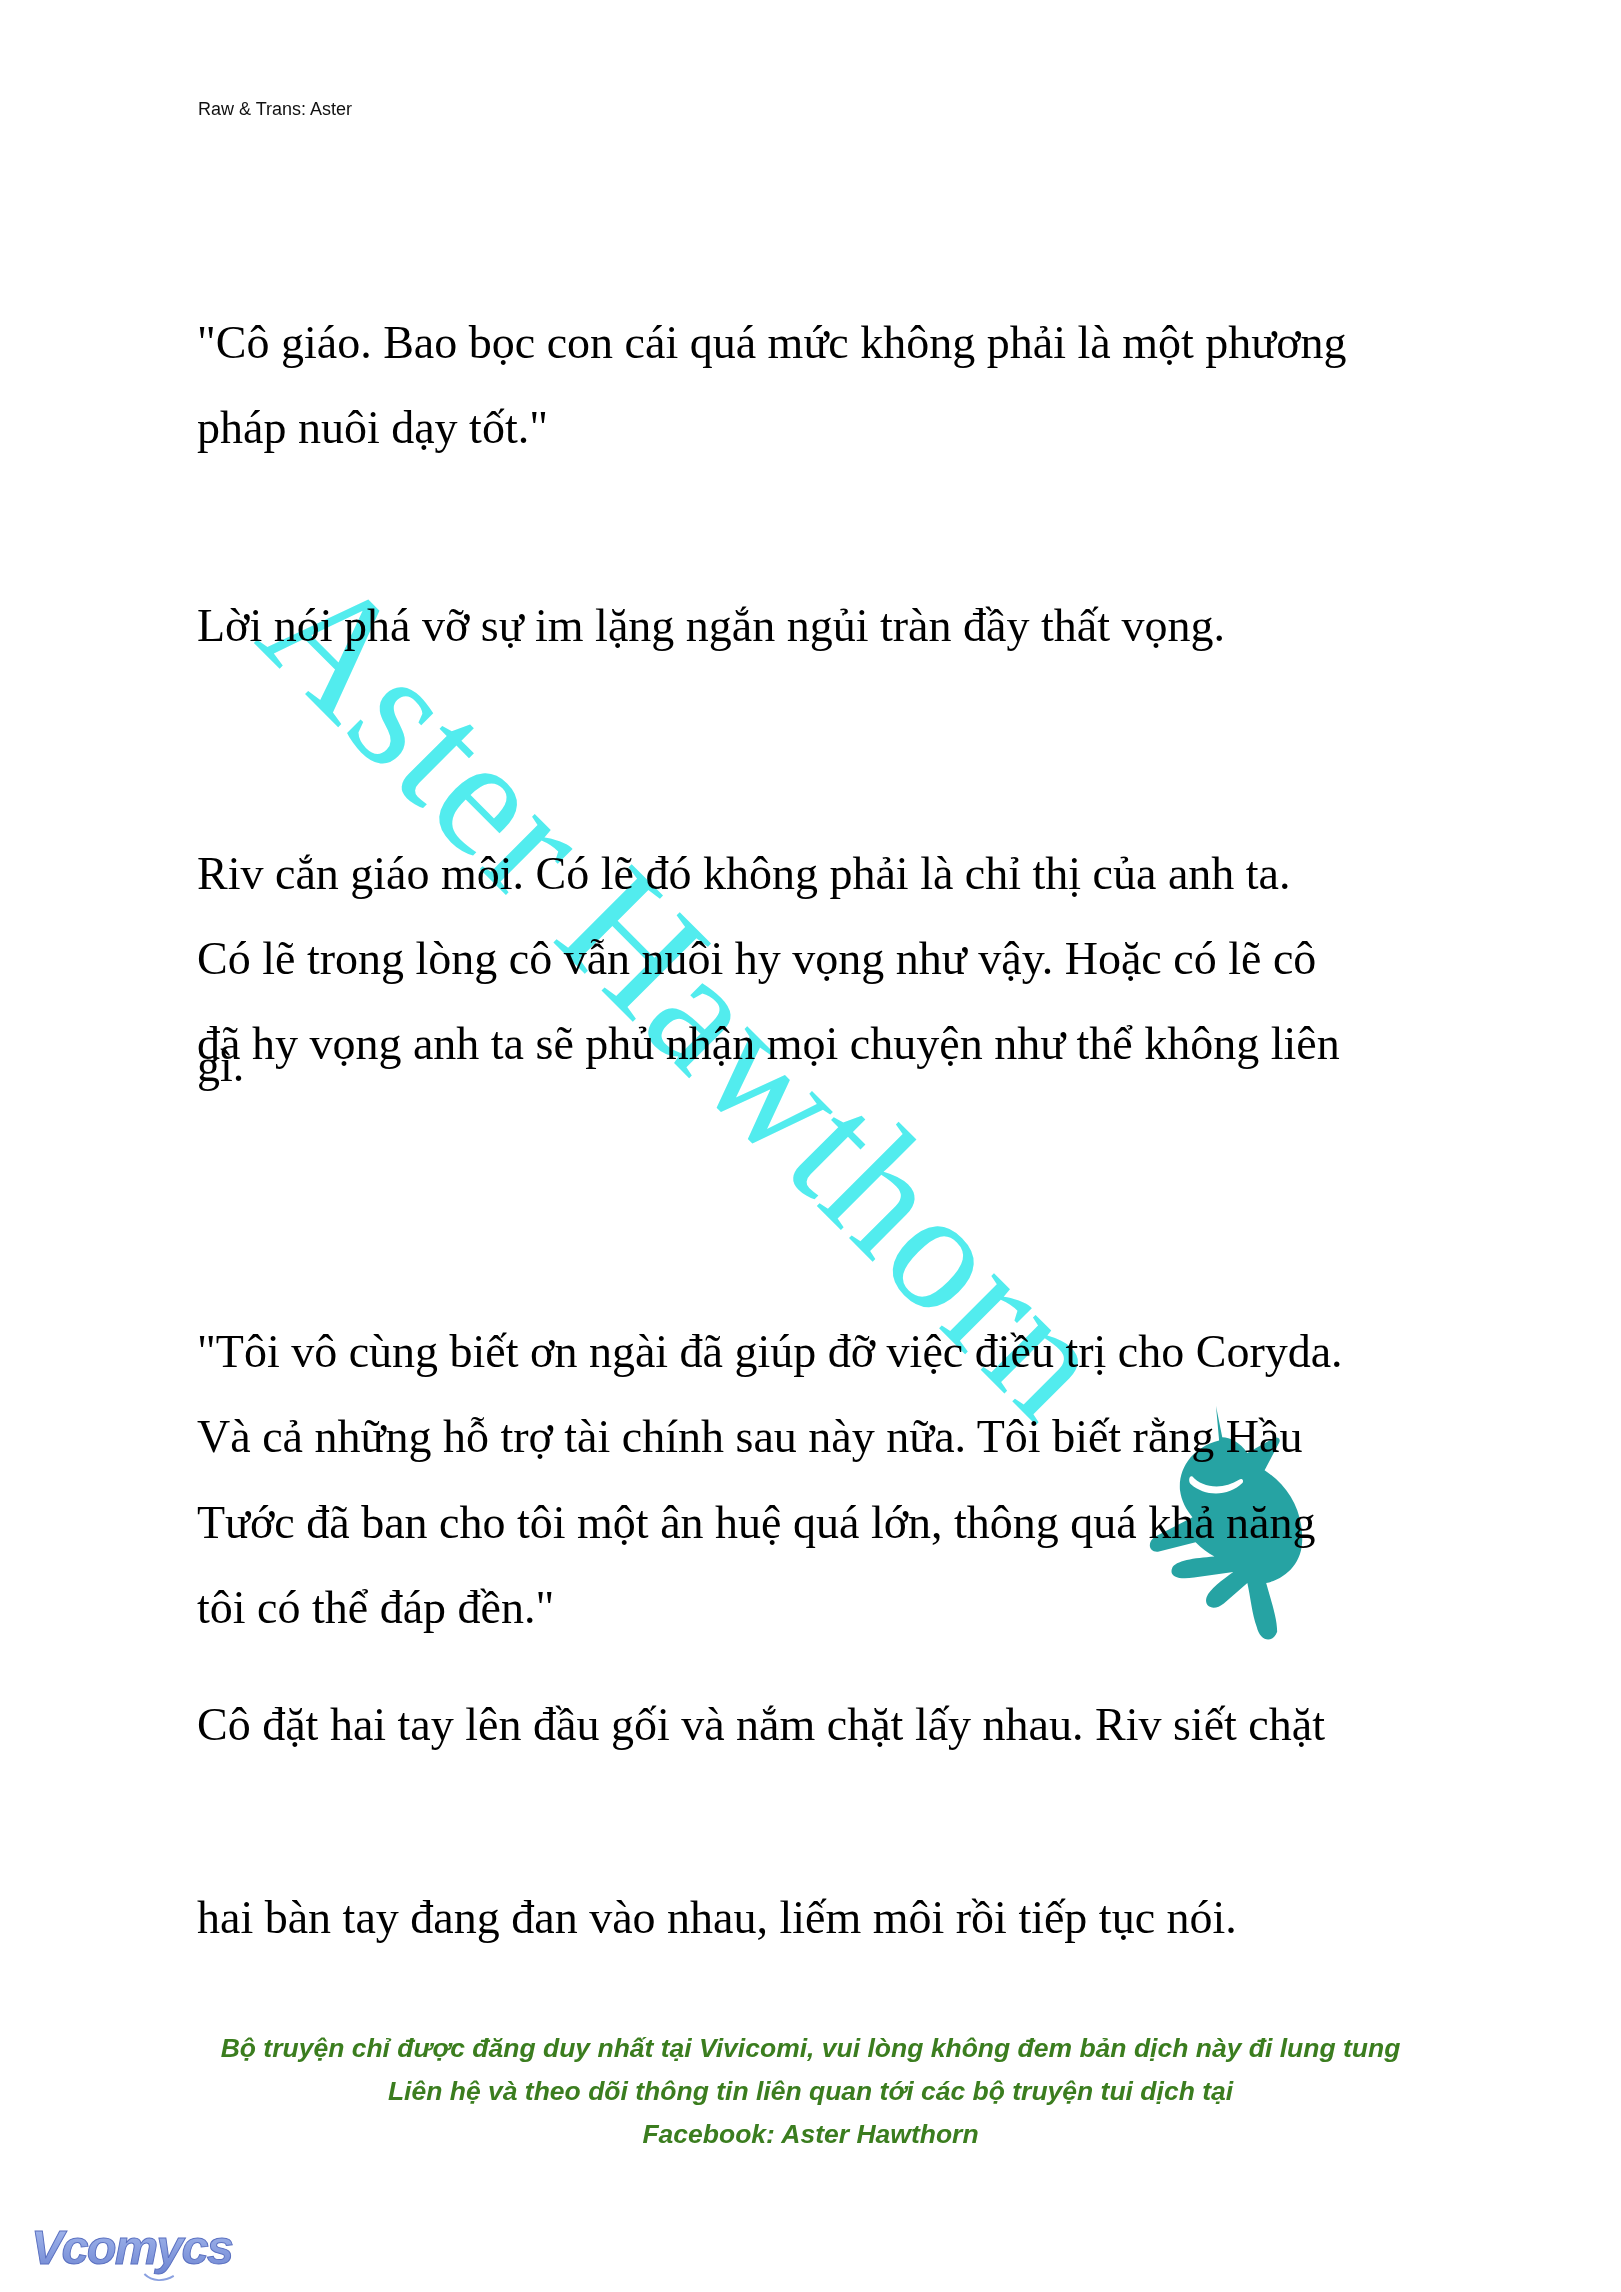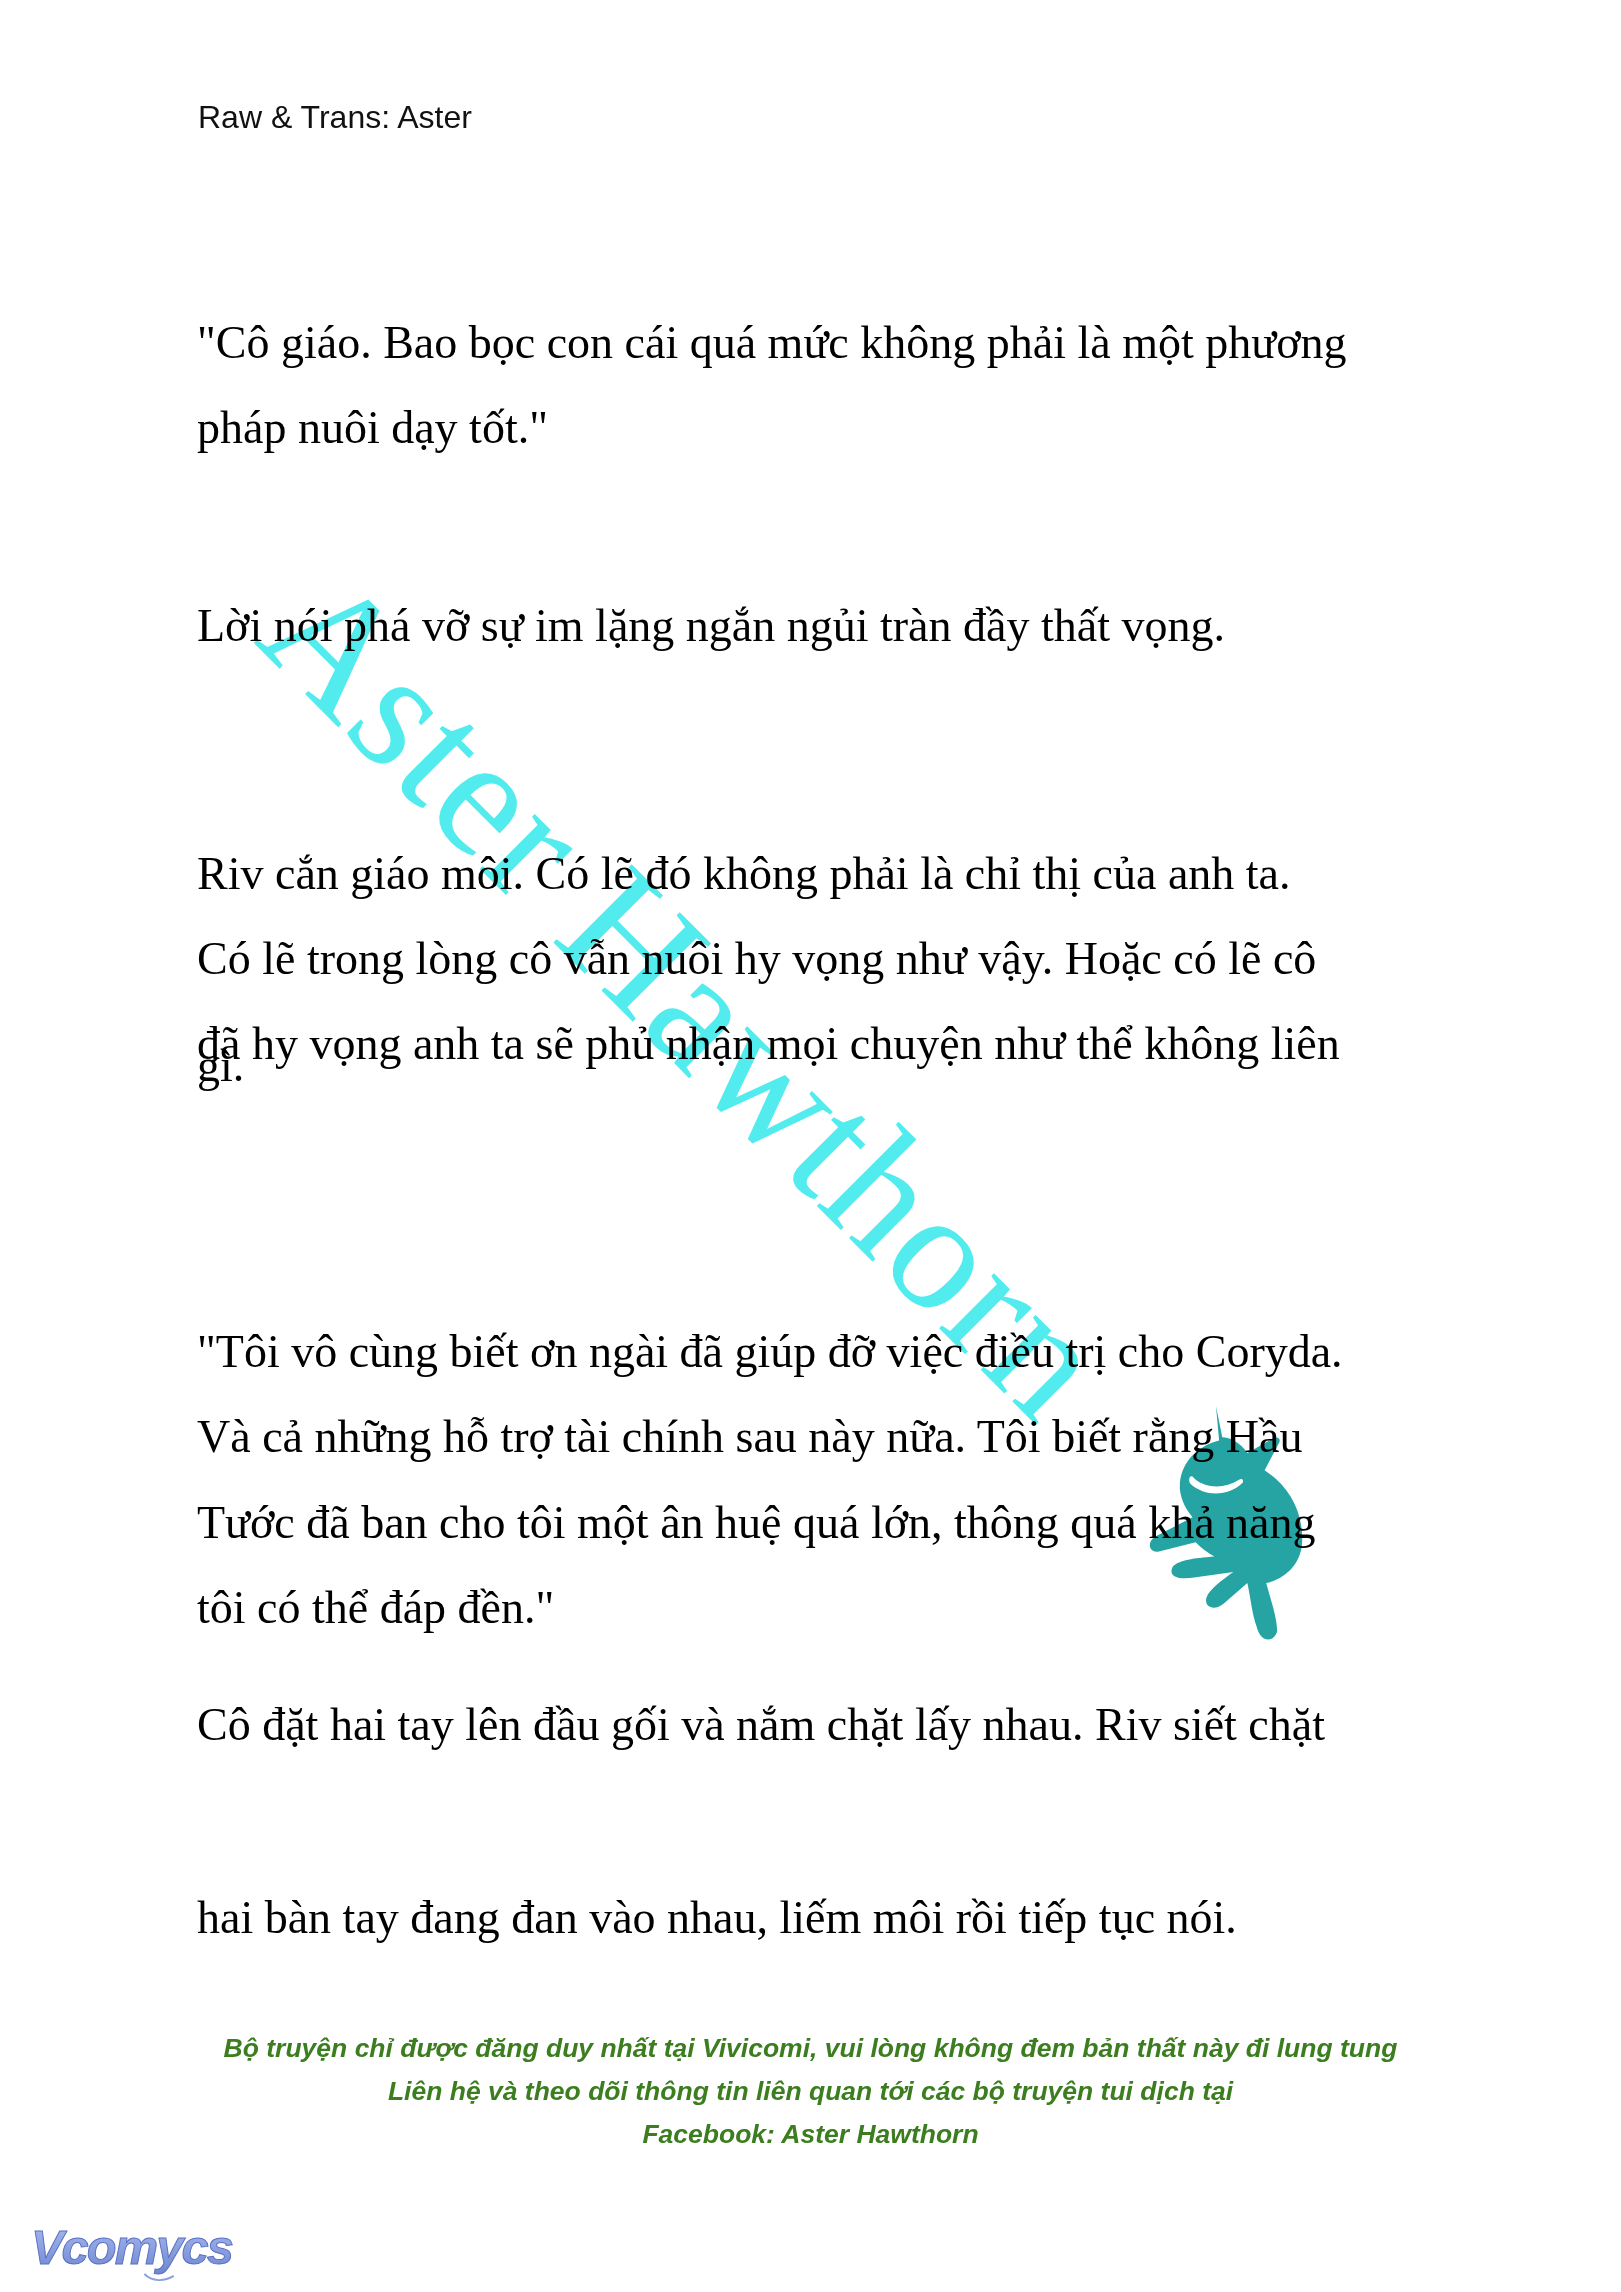--- a/index.html
+++ b/index.html
@@ -9,21 +9,21 @@
       background: #ffffff;
       position: relative;
       overflow: hidden;
     }
     .page { position: absolute; left: 0; top: 0; width: 1621px; height: 2293px; }
     .credit {
       position: absolute;
       left: 198px;
       top: 99px;
       font-family: "Liberation Sans", sans-serif;
-      font-size: 32px;
+      font-size: 18px;
       color: #111111;
       white-space: nowrap;
     }
     .watermark {
       position: absolute;
       left: 686px;
       top: 995px;
       transform: translate(-50%, -50%) rotate(45deg);
       font-family: "Liberation Serif", serif;
       font-size: 169px;
@@ -114,21 +114,21 @@
     <div class="line" style="top:1329px">"Tôi vô cùng biết ơn ngài đã giúp đỡ việc điều trị cho Coryda.</div>
     <div class="line" style="top:1414px">Và cả những hỗ trợ tài chính sau này nữa. Tôi biết rằng Hầu</div>
     <div class="line" style="top:1500px">Tước đã ban cho tôi một ân huệ quá lớn, thông quá khả năng</div>
     <div class="line" style="top:1585px">tôi có thể đáp đền."</div>
 
     <div class="line" style="top:1702px">Cô đặt hai tay lên đầu gối và nắm chặt lấy nhau. Riv siết chặt</div>
     <div class="line" style="top:1895px">hai bàn tay đang đan vào nhau, liếm môi rồi tiếp tục nói.</div>
   </div>
 
   <div class="footer">
-    <div class="footer-line" style="top:3.9px">Bộ truyện chỉ được đăng duy nhất tại Vivicomi, vui lòng không đem bản thất này đi lung tung</div>
+    <div class="footer-line" style="top:3.9px">Bộ truyện chỉ được đăng duy nhất tại Vivicomi, vui lòng không đem bản dịch này đi lung tung</div>
     <div class="footer-line" style="top:47px">Liên hệ và theo dõi thông tin liên quan tới các bộ truyện tui dịch tại</div>
     <div class="footer-line" style="top:90px">Facebook: Aster Hawthorn</div>
   </div>
 
   <svg class="logo" viewBox="0 0 230 70" xmlns="http://www.w3.org/2000/svg">
     <defs>
       <linearGradient id="lg" x1="0" y1="0" x2="0" y2="1">
         <stop offset="0" stop-color="#a9bdf0"></stop>
         <stop offset="1" stop-color="#6f86d2"></stop>
       </linearGradient>

